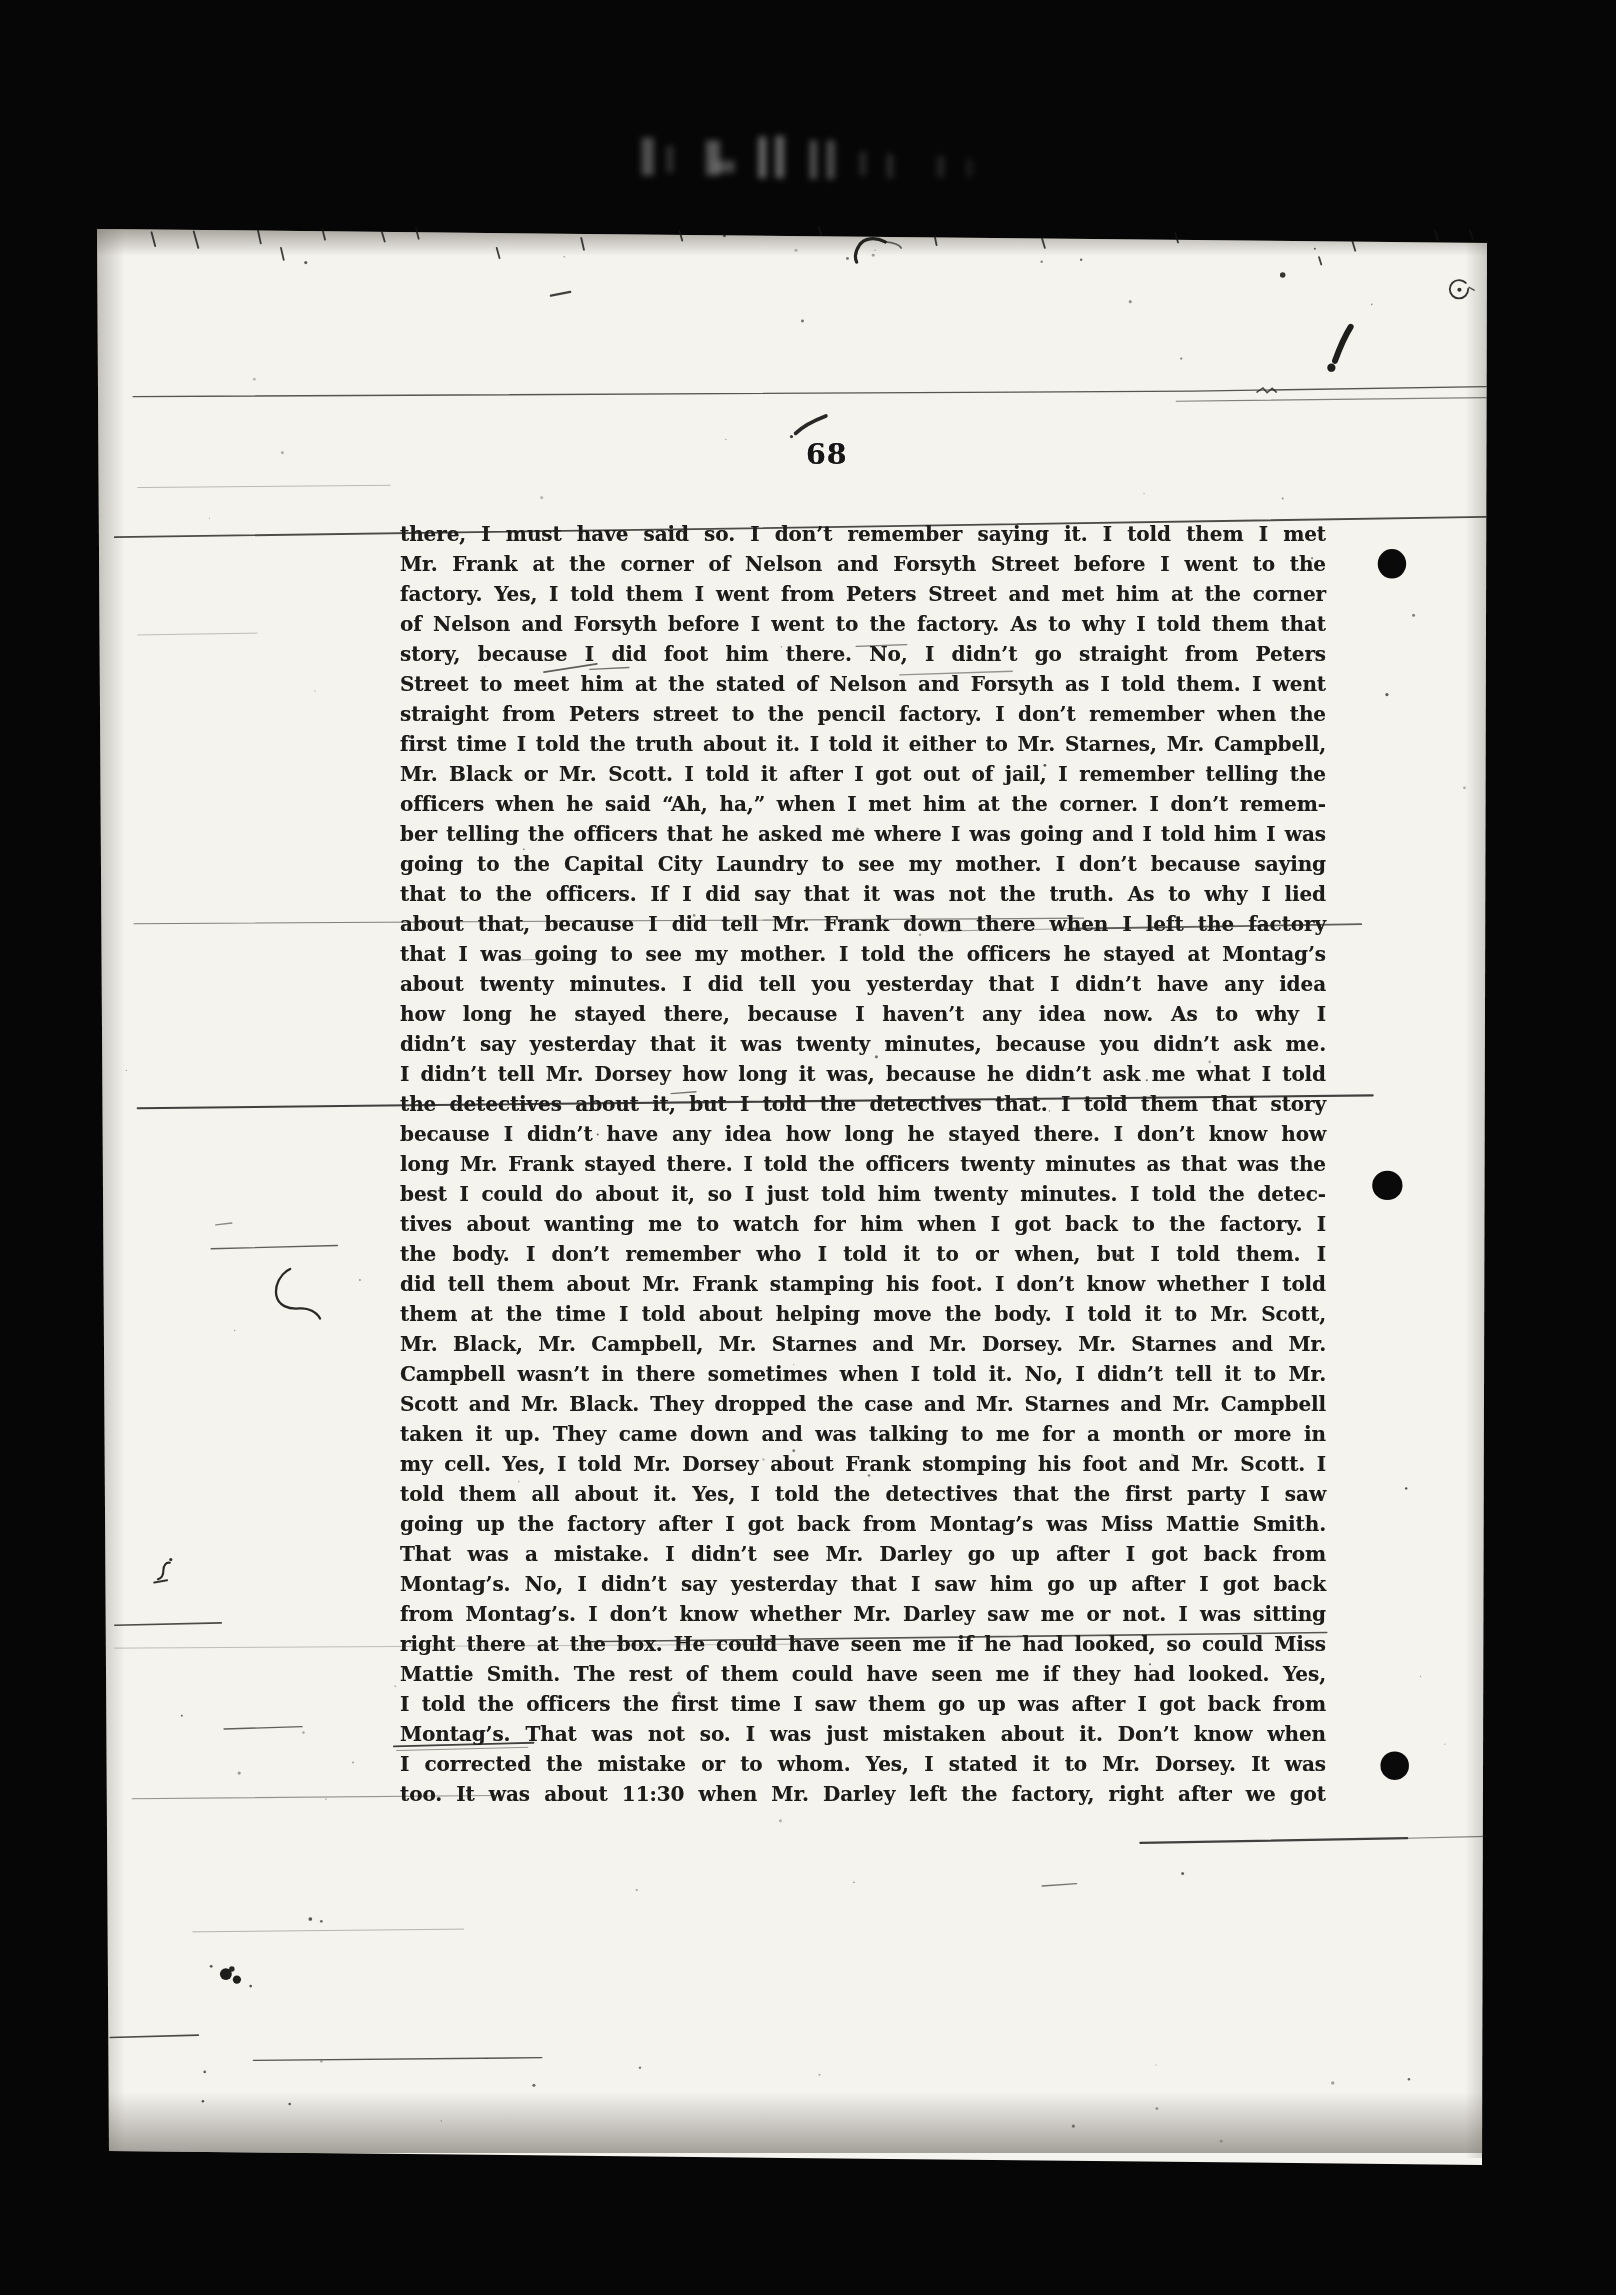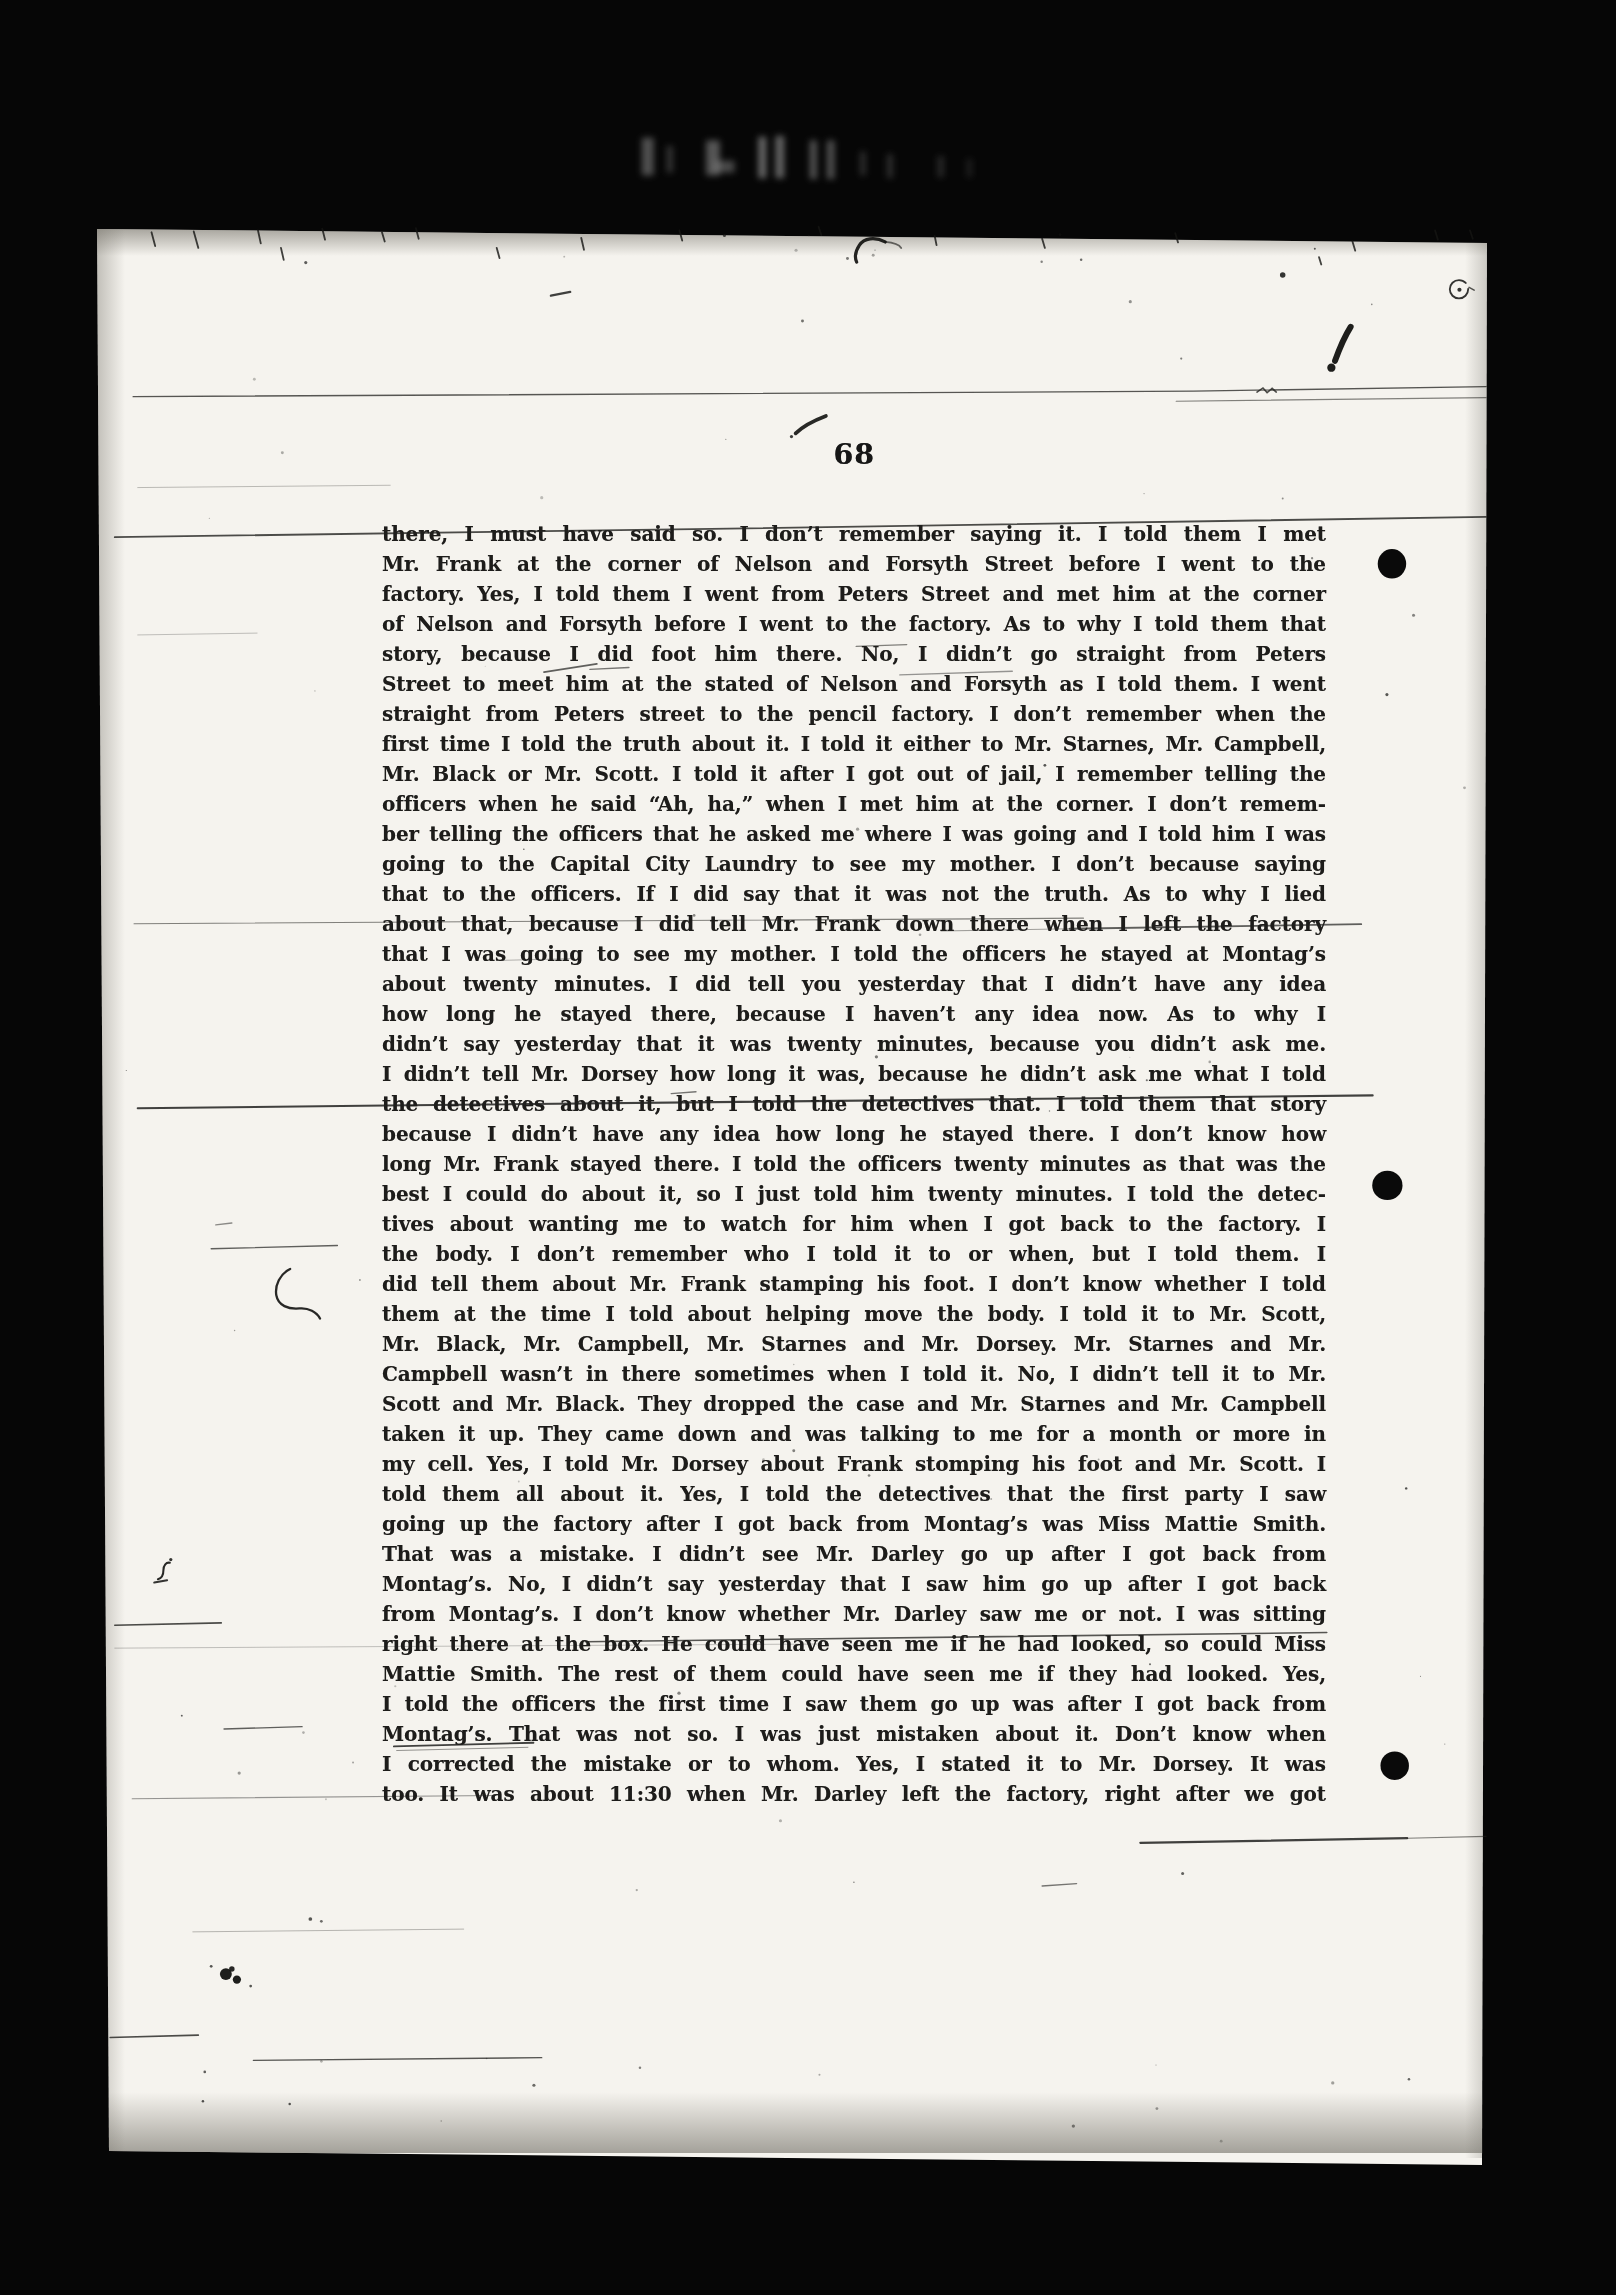--- a/index.html
+++ b/index.html
@@ -12,28 +12,28 @@
   .edge{position:absolute;pointer-events:none;}
   .edge-top{left:97px;top:229px;width:1391px;height:27px;
             background:linear-gradient(180deg,rgba(105,102,93,.55),rgba(105,102,93,0));}
   .edge-bottom{left:106px;top:2092px;width:1380px;height:61px;
             background:linear-gradient(0deg,rgba(110,107,98,.6),rgba(110,107,98,0));}
   .edge-left{left:97px;top:229px;width:27.5px;height:1926px;
             background:linear-gradient(90deg,rgba(110,107,98,.38),rgba(110,107,98,0));}
   .edge-right{left:1465px;top:239px;width:23px;height:1919px;
             background:linear-gradient(270deg,rgba(100,98,90,.3),rgba(100,98,90,0));}
   
-  #pageNumber{position:absolute;left:806px;top:437px;width:69px;text-align:right;
+  #pageNumber{position:absolute;left:806px;top:437px;width:69px;text-align:left;
         font-size:28.5px;font-weight:bold;color:#161616;letter-spacing:0.9px;
         text-shadow:0 0 0.5px rgba(10,10,10,.6);}
   #transcript{position:absolute;left:382px;top:519px;width:944px;color:#1d1c1a;
         font-size:20px;font-weight:bold;letter-spacing:-0.1px;
         text-shadow:0 0 0.5px rgba(25,25,25,.45);}
   .tline{height:30px;line-height:30px;white-space:normal;overflow:visible;
-        text-align:justify;text-align-last:justify;}
+        text-align:justify;text-align-last:justify;margin-left:18px;}
   
   #overlay{position:absolute;left:0;top:0;z-index:6;pointer-events:none;}
 </style>
 </head>
 <body>
 
 <div id="canvas">
 
   <div id="page">
     <div class="edge edge-top"></div>

